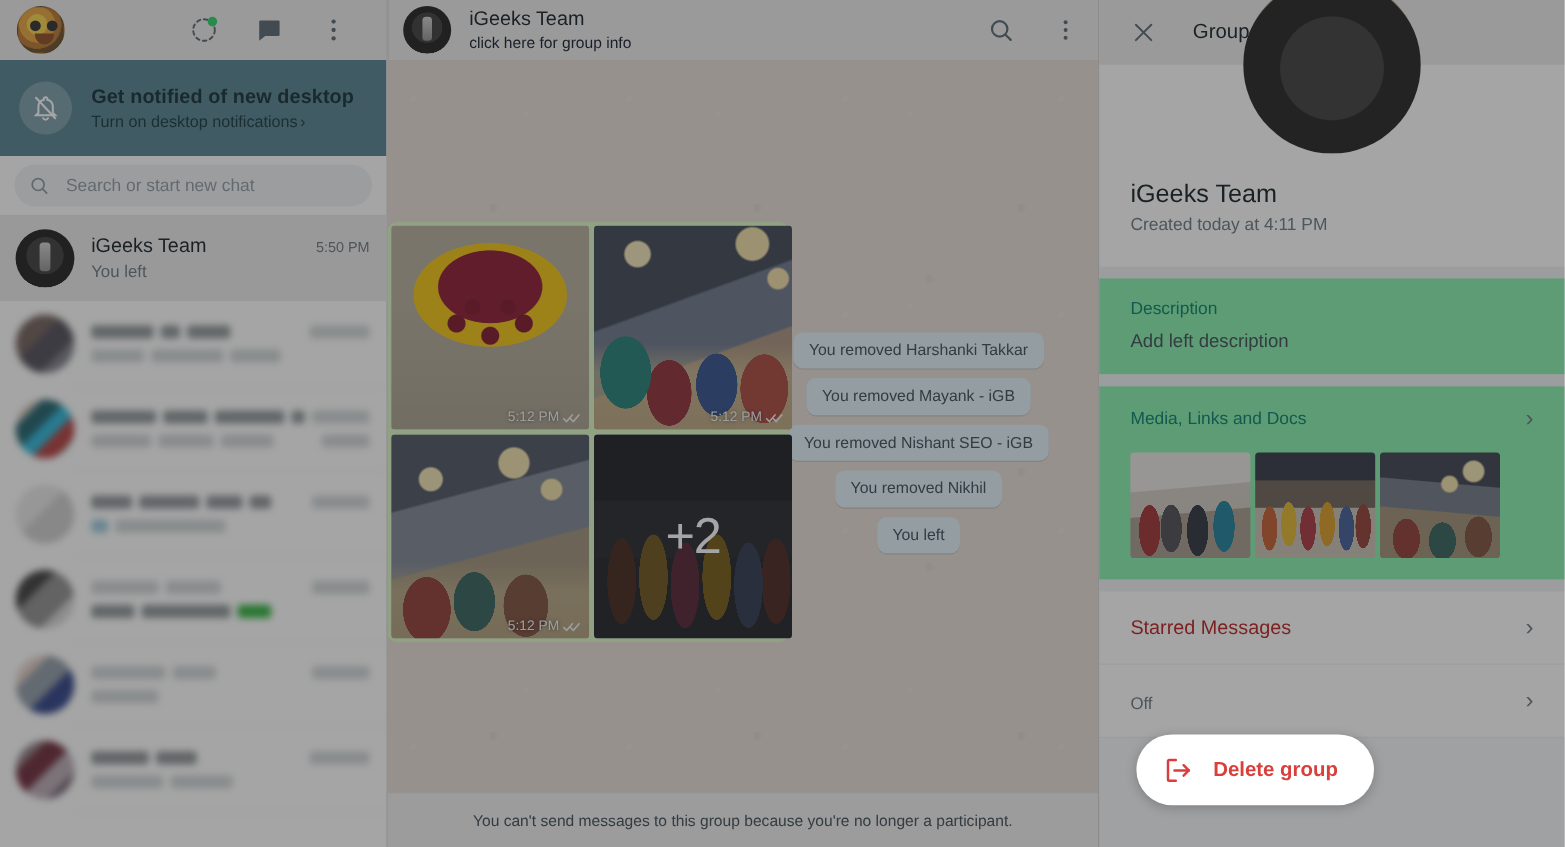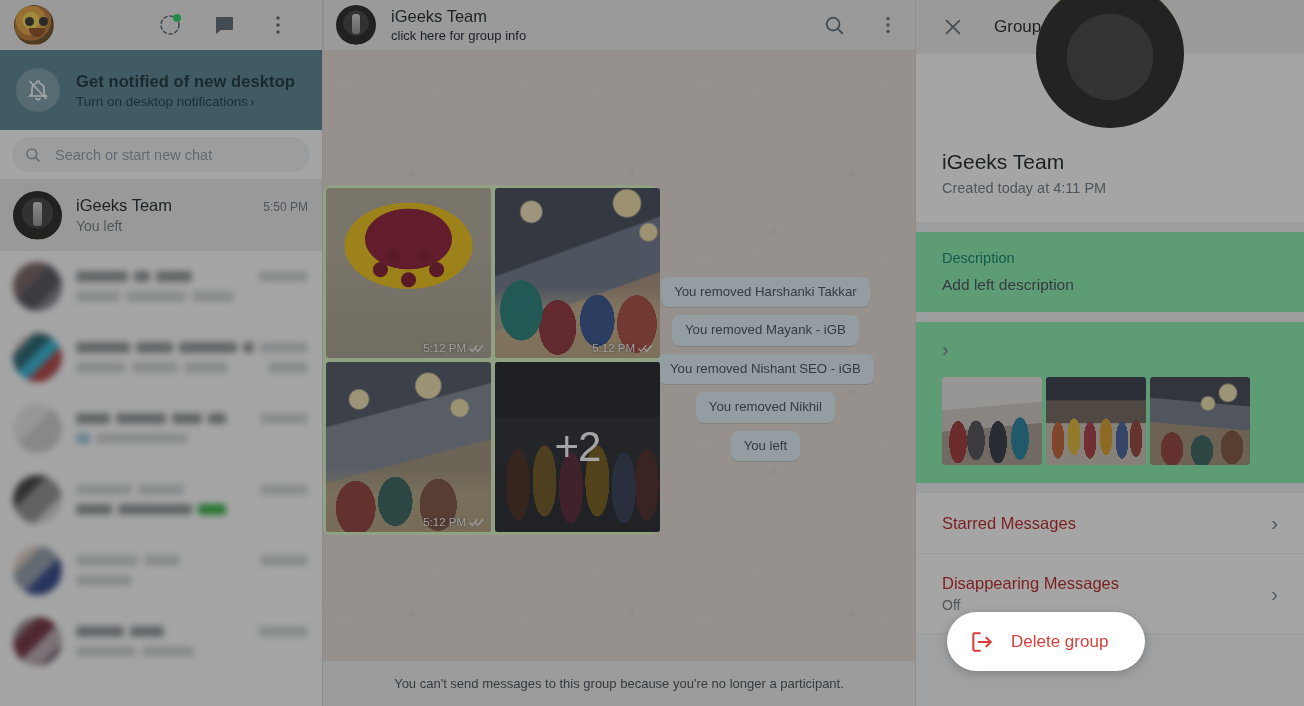--- a/index.html
+++ b/index.html
@@ -359,21 +359,21 @@
     position:absolute; left: 947px; top: 612px;
     width: 198px; height: 59px;
     background:#fff; border-radius: 30px;
     display:flex; align-items:center; gap: 16px;
     padding: 0 22px;
     box-shadow: 0 2px 10px rgba(0,0,0,.22);
     z-index: 120; cursor:pointer;
   }
   #delete-group-pill .dg-icon { width: 26px; height: 26px; color:#de3b3b; flex:0 0 26px; }
   #delete-group-pill .dg-icon svg { width:100%; height:100%; }
-  #delete-group-pill .dg-label { font-size: 17px; color:#d9403b; }
+  #delete-group-pill .dg-label { font-size: 17px; color:#d9403b;font-weight:bold; }
 </style>
 </head>
 <body>
 
 <div id="app">
 
   <div id="left-pane">
 
     <div class="left-header">
       <div class="avatar-me"></div>
@@ -648,41 +648,41 @@
       <div class="info-sec">
         <div class="sec-label">Description</div>
         <div class="sec-value">Add left description</div>
       </div>
     </div>
 
     <div class="info-gap"></div>
 
     <div class="info-card">
       <div class="row-link">
+        <div class="r-label">Media, Links and Docs</div>
         <div class="chev-r">›</div>
       </div>
       <div class="thumbs">
         <div class="thumb th1"></div>
         <div class="thumb th2"></div>
         <div class="thumb th3"></div>
       </div>
     </div>
 
     <div class="info-gap"></div>
 
     <div class="row-item">
       <div class="ri-main">
         <div class="ri-title">Starred Messages</div>
       </div>
       <div class="chev-r">›</div>
     </div>
 
     <div class="row-item">
       <div class="ri-main">
-        <div class="ri-title">Disappearing Messages</div>
         <div class="ri-sub">Off</div>
       </div>
       <div class="chev-r">›</div>
     </div>
 
   </div>
 
   <div id="dim-overlay"></div>
 
   <div id="delete-group-pill">

